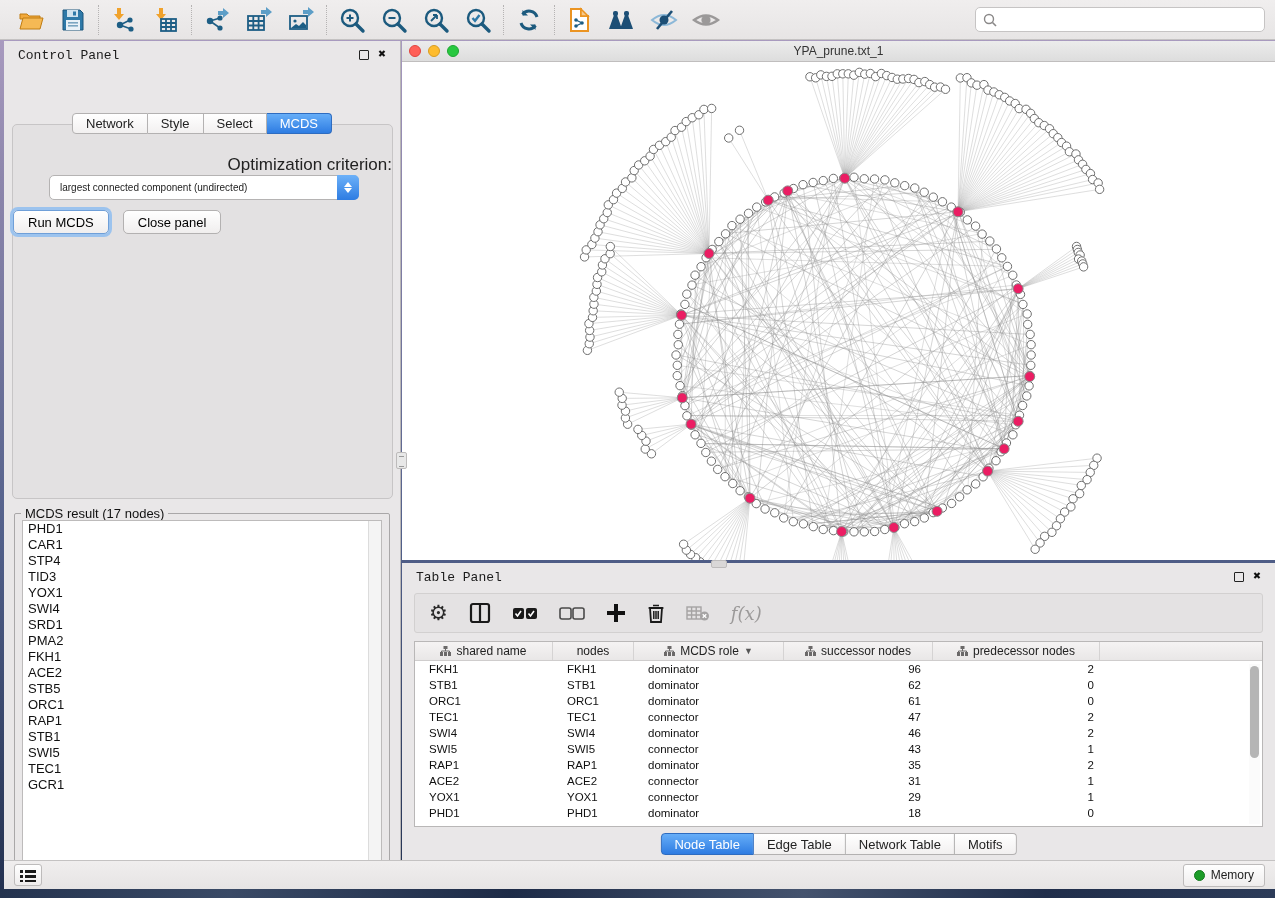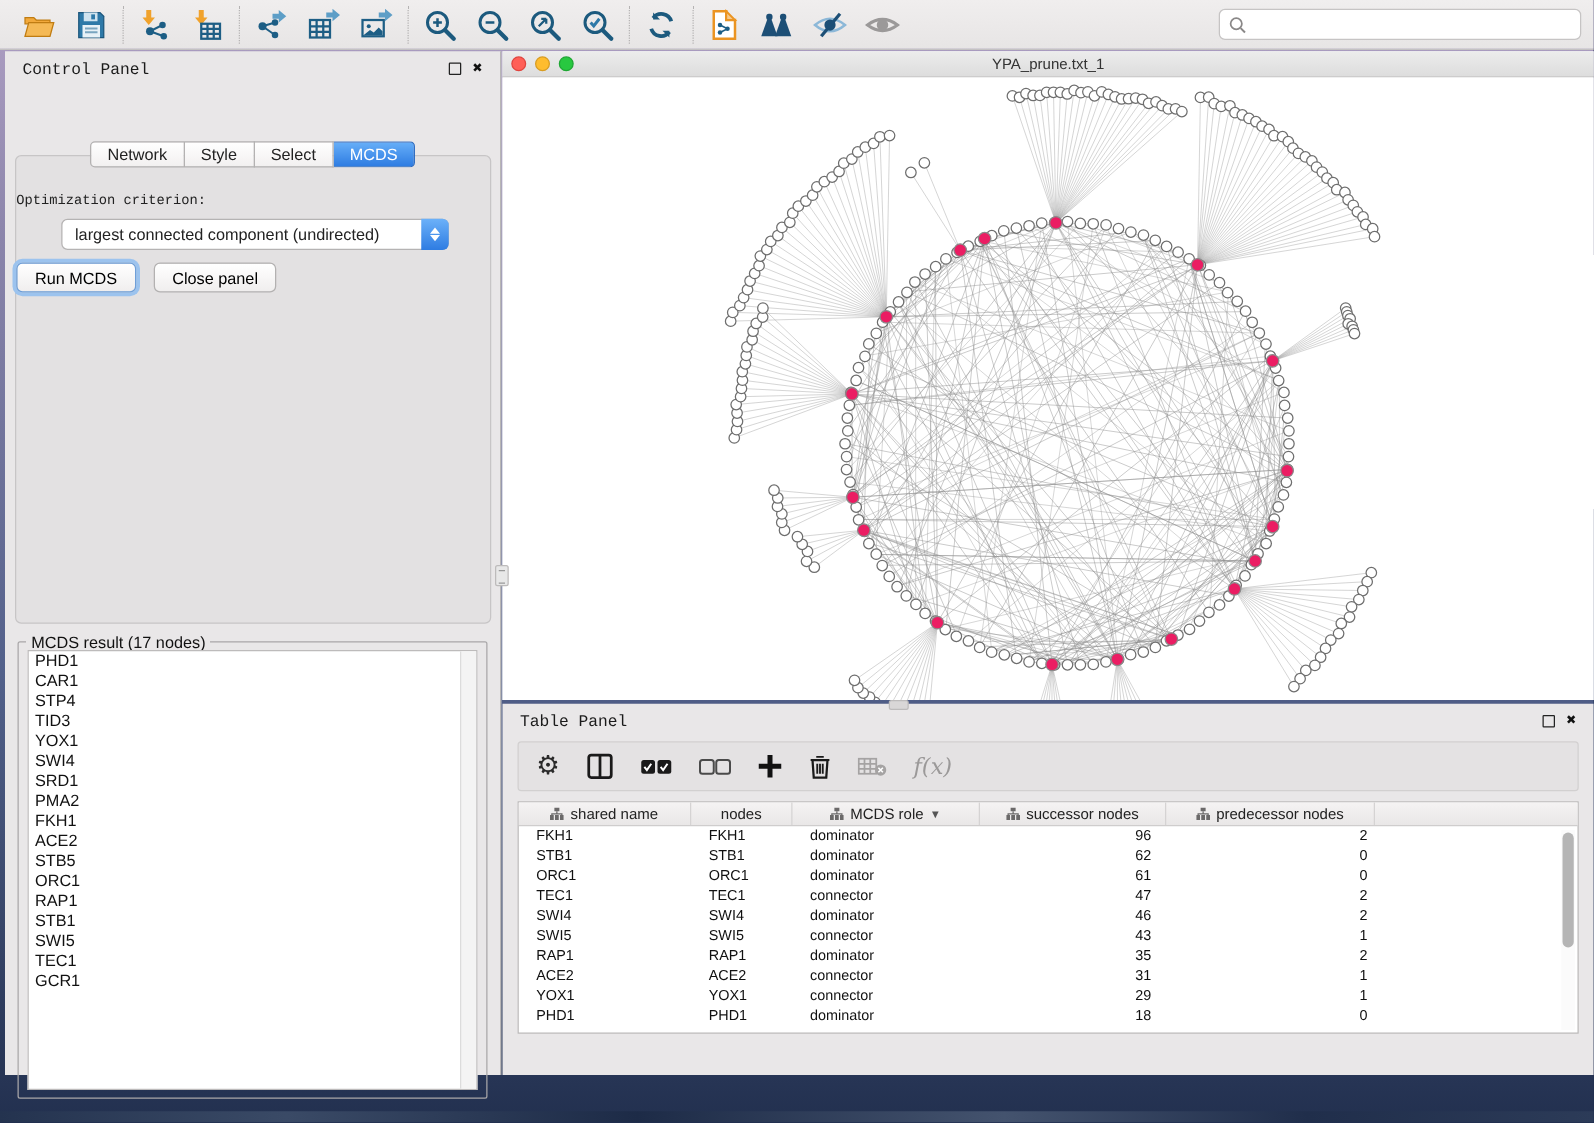--- a/index.html
+++ b/index.html
@@ -35,24 +35,24 @@
   .seg-group { display:flex; }
   .seg-btn { height:21px; padding:0 13px; background:linear-gradient(#ffffff,#f2f0f0);
     border:1px solid #b3b1b1; border-left-width:0; font-size:13px; display:flex; align-items:center; color:#222; }
   .seg-btn:first-child { border-left-width:1px; border-radius:4px 0 0 4px; }
   .seg-btn:last-child { border-radius:0 4px 4px 0; }
   .seg-btn.active { background:linear-gradient(#66aef8,#2e7ce2); border-color:#2e6cc0; color:#fff; }
   #cp-tabs { position:absolute; left:50%; top:72px; transform:translateX(-50%); z-index:3; }
 
   #cp-inner { position:absolute; left:8px; top:83px; width:381px; height:375px;
     background:#e3e1e2; border:1px solid #c7c5c6; border-radius:5px; }
-  #opt-label { position:absolute; left:0; top:30px; width:100%; text-align:left; font-size:11px;font-family:Liberation Mono, monospace; }
+  #opt-label { position:absolute; left:0; top:30px; width:100%; text-align:right; font-size:17px; }
   #opt-select { position:absolute; left:36px; top:50px; width:310px; height:25px; background:#fff;
     border:1px solid #b5b3b3; border-radius:5px; display:flex; align-items:center; }
-  #opt-select .sel-text { flex:1; padding:0 10px; font-size:13px; white-space:nowrap; }
+  #opt-select .sel-text { flex:1; padding:0 10px; font-size:10px; white-space:nowrap; }
   #opt-select .sel-cap { width:22px; height:25px; margin:-1px -1px -1px 0;
     background:linear-gradient(#6cb1f9,#2e7ce2); border-radius:0 5px 5px 0;
     display:flex; flex-direction:column; align-items:center; justify-content:center; gap:1px; }
   .cap-arrow { width:0; height:0; border-left:4px solid transparent; border-right:4px solid transparent; }
   .cap-up { border-bottom:5px solid #fff; }
   .cap-down { border-top:5px solid #fff; }
   .push-btn { height:24px; padding:0 14px; background:linear-gradient(#ffffff,#f0eeee);
     border:1px solid #b3b1b1; border-radius:5px; font-size:13px; display:inline-flex; align-items:center; }
   .focus-ring { box-shadow:0 0 0 3px #9cc3ee; border-color:#6f9fd8; }
   #cp-buttons { position:absolute; left:0; top:85px; width:100%; display:flex; gap:14px; }
@@ -1251,17 +1251,41 @@
             <div class="td" style="width: 81px; padding-left: 14px;">PHD1</div>
             <div class="td" style="width: 150px; padding-left: 14px;">dominator</div>
             <div class="td" style="width: 149px; text-align: right; padding-right: 12px;">18</div>
             <div class="td" style="width: 167px; text-align: right; padding-right: 6px;">0</div>
           </div>
         </div>
       <div id="table-vscroll">
           <div id="table-vthumb"></div>
         </div>
     </div>
+    <div id="tp-tabs" class="seg-group">
+        <div class="seg-btn active">Node Table</div>
+        <div class="seg-btn">Edge Table</div>
+        <div class="seg-btn">Network Table</div>
+        <div class="seg-btn">Motifs</div>
+      </div>
   </div>
 
+  <div id="status-bar" class="abs">
+    <div id="netlist-btn">
+      <svg width="16" height="13" viewBox="0 0 16 13">
+          <g fill="#1a1a1a">
+            <rect x="0" y="1" width="3" height="3"></rect>
+            <rect x="5" y="1" width="11" height="3"></rect>
+            <rect x="0" y="6" width="3" height="3"></rect>
+            <rect x="5" y="6" width="11" height="3"></rect>
+            <rect x="0" y="11" width="3" height="2"></rect>
+            <rect x="5" y="11" width="11" height="2"></rect>
+          </g>
+        </svg>
+    </div>
+    <div id="memory-btn">
+      <span id="memory-dot"></span>
+      <span>Memory</span>
+    </div>
+  </div>
 
   <div id="bottom-wallpaper" class="abs"></div>
 </div>
 
 </body></html>

